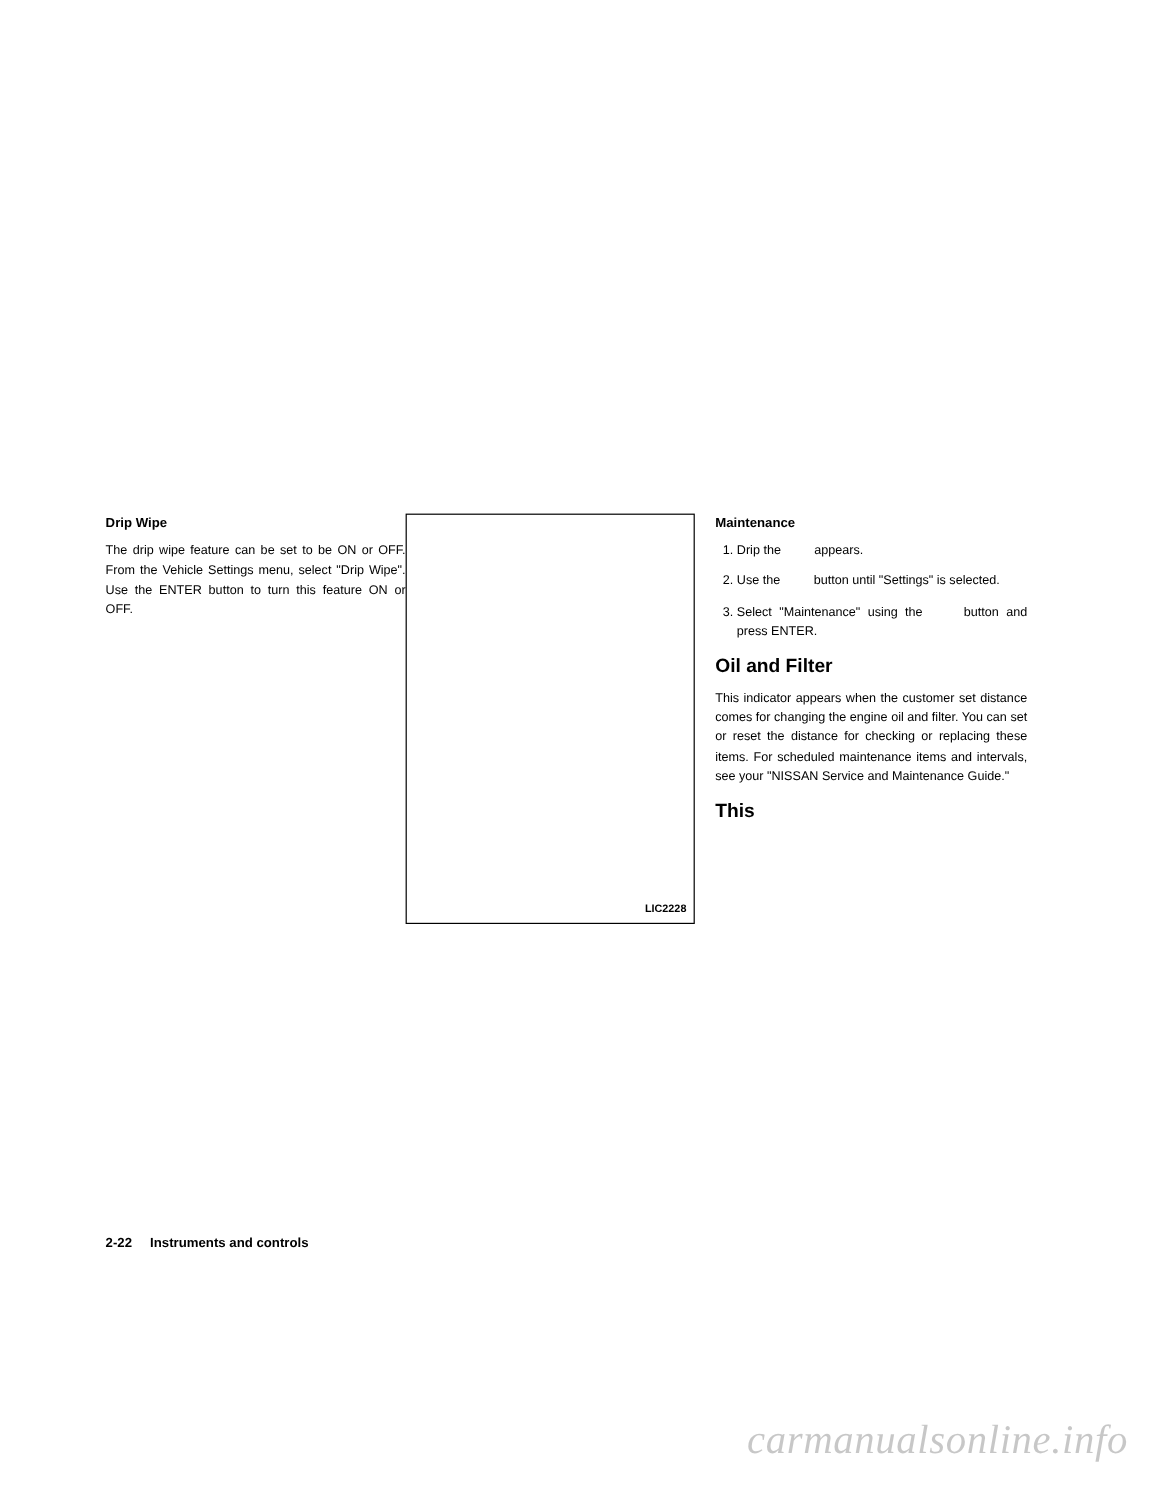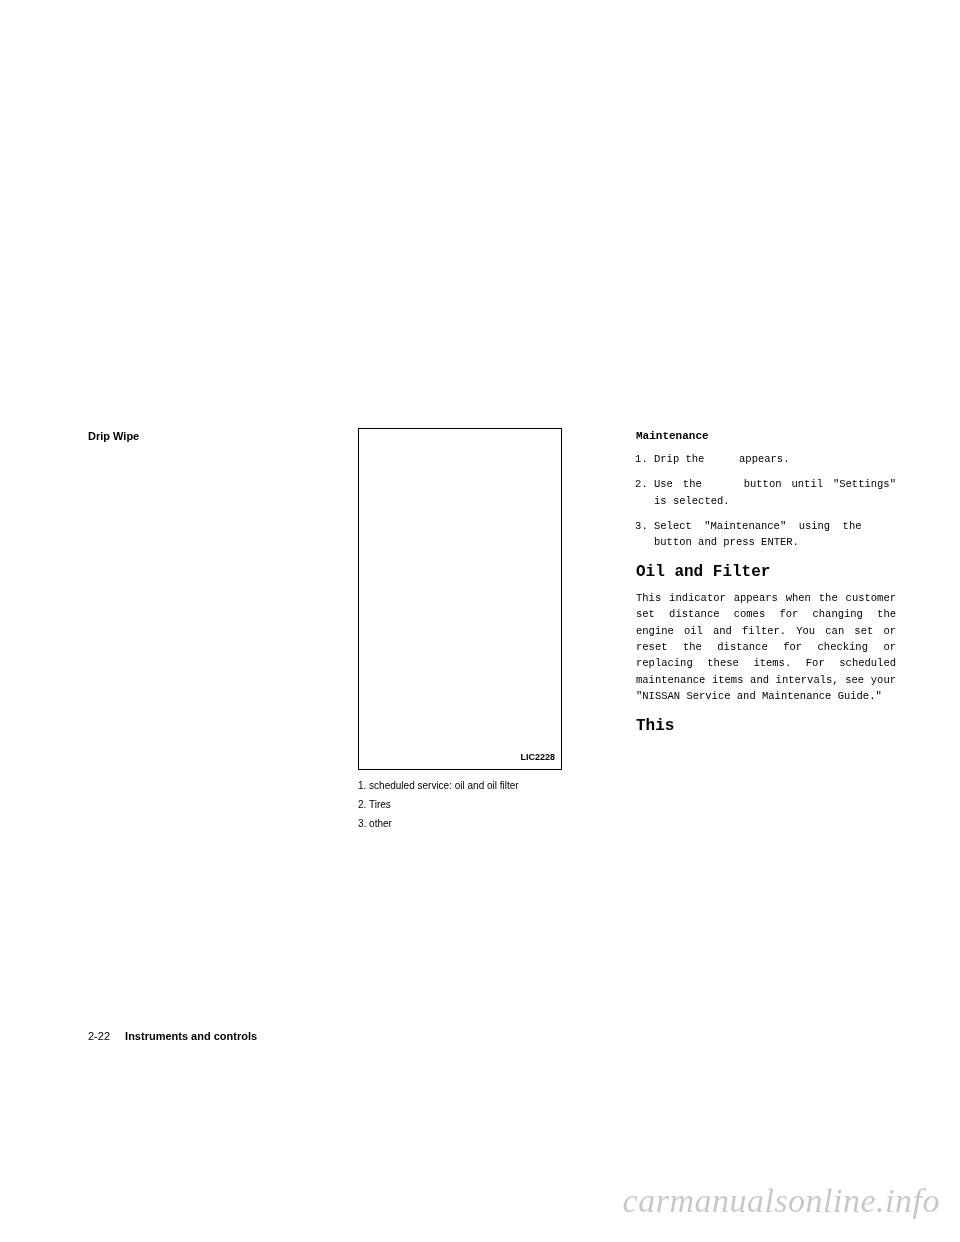--- a/index.html
+++ b/index.html
@@ -10,41 +10,40 @@
       font-family: Arial, Helvetica, sans-serif;
       position: relative;
       color: #000;
     }
     .page-content {
       position: absolute;
       left: 88px;
       right: 50px;
       top: 428px;
       display: flex;
-      gap: 20px;
     }
     .col {
       flex: 1;
       font-size: 10.5px;
       line-height: 1.55;
     }
     .col1 { flex: 0 0 250px; }
     .col2 { flex: 0 0 258px; }
-    .col3 { flex: 0 0 260px; font-family: Liberation Mono, monospace; }
+    .col3 { flex: 0 0 260px; }
     .heading {
       font-weight: bold;
       font-size: 11px;
       margin-bottom: 6px;
     }
     .para {
       text-align: justify;
       margin-bottom: 10px;
     }
     .image-box {
-      width: 204px;
+      width: 241px;
       height: 342px;
       border: 1.5px solid #000;
       position: relative;
       margin-bottom: 6px;
       text-decoration: underline;
     }
     .image-label {
       position: absolute;
       bottom: 4px;
       right: 6px;
@@ -75,21 +74,21 @@
       margin-bottom: 5px;
       margin-top: 2px;
     }
     .footer {
       position: absolute;
       left: 88px;
       bottom: 200px;
       font-size: 11px;
     }
     .page-num {
-      font-weight: normal;
+      font-weight: bold;
       margin-right: 12px;
     }
     .section-title {
       font-weight: bold;
       text-align: right;
     }
     .watermark {
       position: absolute;
       bottom: 22px;
       right: 20px;
@@ -100,30 +99,26 @@
       letter-spacing: 0.5px;
     }
   </style>
 </head>
 <body>
 
 <div class="page-content">
 
   <div class="col col1">
     <div class="heading">Drip Wipe</div>
+    <div class="para">The drip wipe feature can be set to be ON or OFF. From the Vehicle Settings menu, select "Drip Wipe". Use the ENTER button to turn this feature ON or OFF.</div>
   </div>
 
   <div class="col col2">
     <div class="image-box">
       <div class="image-label">LIC2228</div>
-    </div>
-    <div class="caption-list">
-      <div>1. scheduled service: oil and oil filter</div>
-      <div>2. Tires</div>
-      <div>3. other</div>
     </div>
   </div>
 
   <div class="col col3">
     <div class="heading">Maintenance</div>
     <ol class="step-list">
       <li>
         <span>Drip the</span>
         <span class="icon-placeholder"></span>
         <span>appears.</span>

